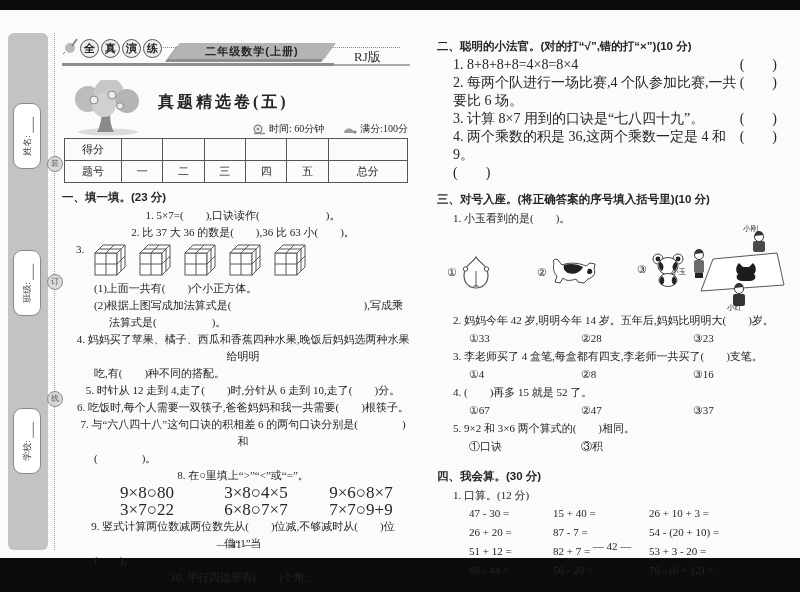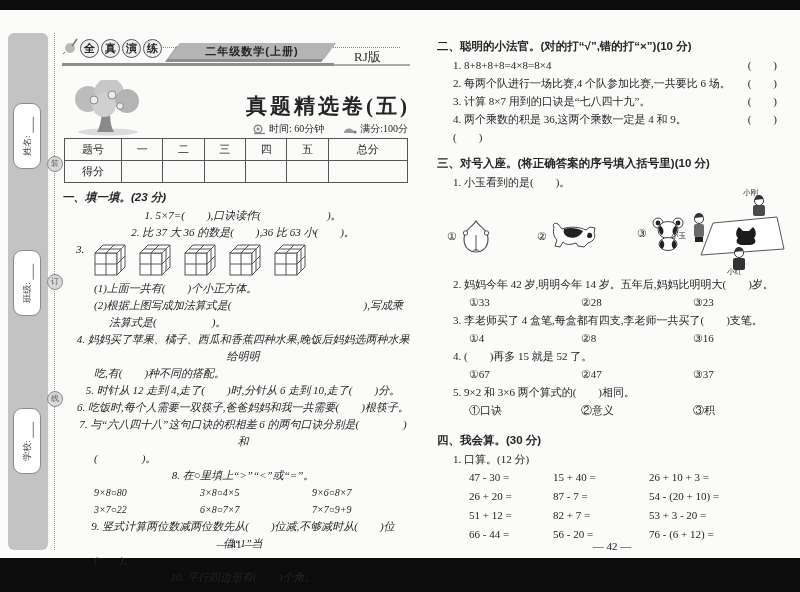--- a/index.html
+++ b/index.html
@@ -32,46 +32,46 @@
   .banner .bshadow{position:absolute;left:-3px;right:3px;top:3px;bottom:-3px;background:#8d8d8d;
       clip-path:polygon(7% 0,100% 0,93% 100%,0 100%);}
   .banner .bface{position:absolute;inset:0;background:#b4b4b4;clip-path:polygon(7% 0,100% 0,93% 100%,0 100%);}
   .banner-text{position:relative;display:block;text-align:center;font-size:11px;font-weight:bold;line-height:16px;
       font-family:"Liberation Sans",sans-serif;letter-spacing:1px;}
   .edition{position:absolute;left:292px;top:10px;font-size:13px;color:#333;}
   .rule{position:absolute;left:0;right:0;top:26px;height:2px;background:#ababab;}
   .rule-dark{position:absolute;left:0;width:272px;top:25px;height:3px;background:#8d8d8d;}
 
   .tree{position:absolute;left:2px;top:42px;}
-  .title{position:absolute;left:96px;right:0;top:54px;text-align:right;font-size:21px;font-weight:bold;letter-spacing:3px;}
+  .title{position:absolute;left:96px;right:0;top:54px;text-align:left;font-size:16px;font-weight:bold;letter-spacing:3px;}
   .meta{position:absolute;right:2px;top:84px;display:flex;gap:18px;font-size:10px;align-items:center;}
   .meta .mi{display:flex;align-items:center;gap:3px;}
 
   .score-table{position:absolute;left:2px;top:100px;width:344px;border-collapse:collapse;font-size:11px;}
   .score-table td{border:1px solid #555;height:21px;text-align:center;padding:0;}
   .score-table td:first-child{width:56px;}
 
-  .s1{position:absolute;left:0;top:150px;width:100%;font-style:italic;}
+  .s1{position:absolute;left:0;top:150px;width:100%;}
   .h{font-family:"Liberation Sans",sans-serif;font-weight:bold;font-size:11.5px;line-height:19px;white-space:pre-wrap;}
   .ln{font-size:11px;line-height:17px;white-space:pre-wrap;}
   .lnr{font-size:11px;line-height:18px;white-space:pre-wrap;}
   .n{padding-left:14px;text-align:center;}
   .c{padding-left:32px;}
   .c2{padding-left:47px;}
   .cuberow{display:flex;align-items:flex-start;padding-left:14px;height:38px;margin-top:1px;}
   .cuberow .q3n{font-size:11px;width:18px;padding-top:1px;}
   .cuberow svg{margin-right:9px;}
-  .cmp{display:grid;grid-template-columns:106px 112px auto;padding-left:32px;font-size:10px;line-height:17px;}
+  .cmp{display:grid;grid-template-columns:106px 112px auto;padding-left:32px;font-size:17px;line-height:17px;text-align:center;}
   .pfoot{position:absolute;left:0;width:100%;text-align:center;font-size:11px;}
   .pageL .pfoot{top:500px;}
   .pageR .pfoot{top:503px;}
 
   
   .flowR{position:absolute;left:0;top:0;width:100%;}
-  .jitem{display:flex;justify-content:space-between;font-size:11px;line-height:18px;padding-left:16px;padding-right:10px;white-space:pre-wrap;}
+  .jitem{display:flex;justify-content:space-between;font-size:14px;line-height:18px;padding-left:16px;padding-right:10px;white-space:pre-wrap;}
   .ch{display:grid;grid-template-columns:112px 112px auto;padding-left:32px;font-size:11px;line-height:18px;}
   .oral{display:grid;grid-template-columns:84px 96px auto;padding-left:32px;font-size:11px;line-height:19px;}
   .mt8{margin-top:8px;} .mt12{margin-top:12px;}
   .fig{position:relative;height:84px;}
   .fg{position:absolute;display:flex;align-items:center;gap:3px;font-size:11px;}
   .scene{position:absolute;left:250px;top:0;width:100px;height:84px;}
   .plabel{position:absolute;font-size:7.5px;color:#333;white-space:nowrap;}
 </style>
 </head>
 <body>
@@ -162,36 +162,36 @@
             <path d="M2,9 C2,3 12,3 12,9 Z" fill="#9c9c9c"></path>
             <circle cx="13" cy="8" r="1.6" fill="#7d7d7d"></circle>
           </svg>
         <span>满分:100分</span>
       </span>
     </div>
 
     <table class="score-table">
       <tbody>
           <tr>
+        <td>得分</td>
+        <td></td>
+        <td></td>
+        <td></td>
+        <td></td>
+        <td></td>
+        <td></td>
+      </tr>
+      <tr>
         <td>题号</td>
         <td>一</td>
         <td>二</td>
         <td>三</td>
         <td>四</td>
         <td>五</td>
         <td>总分</td>
-      </tr>
-      <tr>
-        <td>得分</td>
-        <td></td>
-        <td></td>
-        <td></td>
-        <td></td>
-        <td></td>
-        <td></td>
       </tr>
     </tbody>
       </table>
 
     <div class="s1">
       <div class="h">一、填一填。(23 分)</div>
       <div class="ln n">1. 5×7=(　　),口诀读作(　　　　　　)。</div>
       <div class="ln n">2. 比 37 大 36 的数是(　　),36 比 63 小(　　)。</div>
 
       <div class="cuberow">
@@ -397,21 +397,20 @@
       </div>
       <div class="lnr" style="padding-left:16px">4. (　　)再多 15 就是 52 了。</div>
       <div class="ch">
         <span>①67</span>
         <span>②47</span>
         <span>③37</span>
       </div>
       <div class="lnr" style="padding-left:16px">5. 9×2 和 3×6 两个算式的(　　)相同。</div>
       <div class="ch">
         <span>①口诀</span>
-        <span>②意义</span>
         <span>③积</span>
       </div>
 
       <div class="h mt12">四、我会算。(30 分)</div>
       <div class="lnr" style="padding-left:16px">1. 口算。(12 分)</div>
       <div class="oral">
         <span>47 - 30 =</span>
         <span>15 + 40 =</span>
         <span>26 + 10 + 3 =</span>
       </div>

